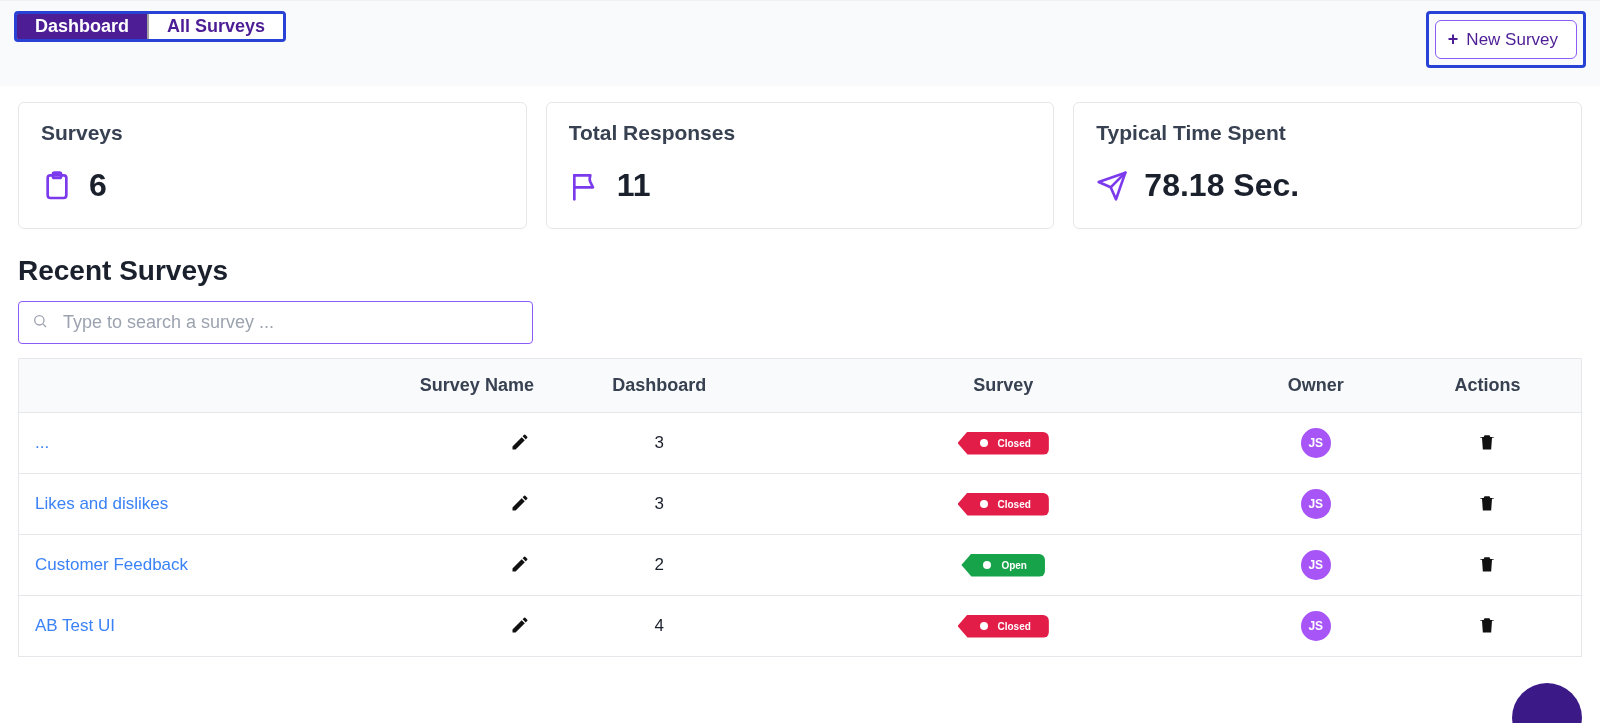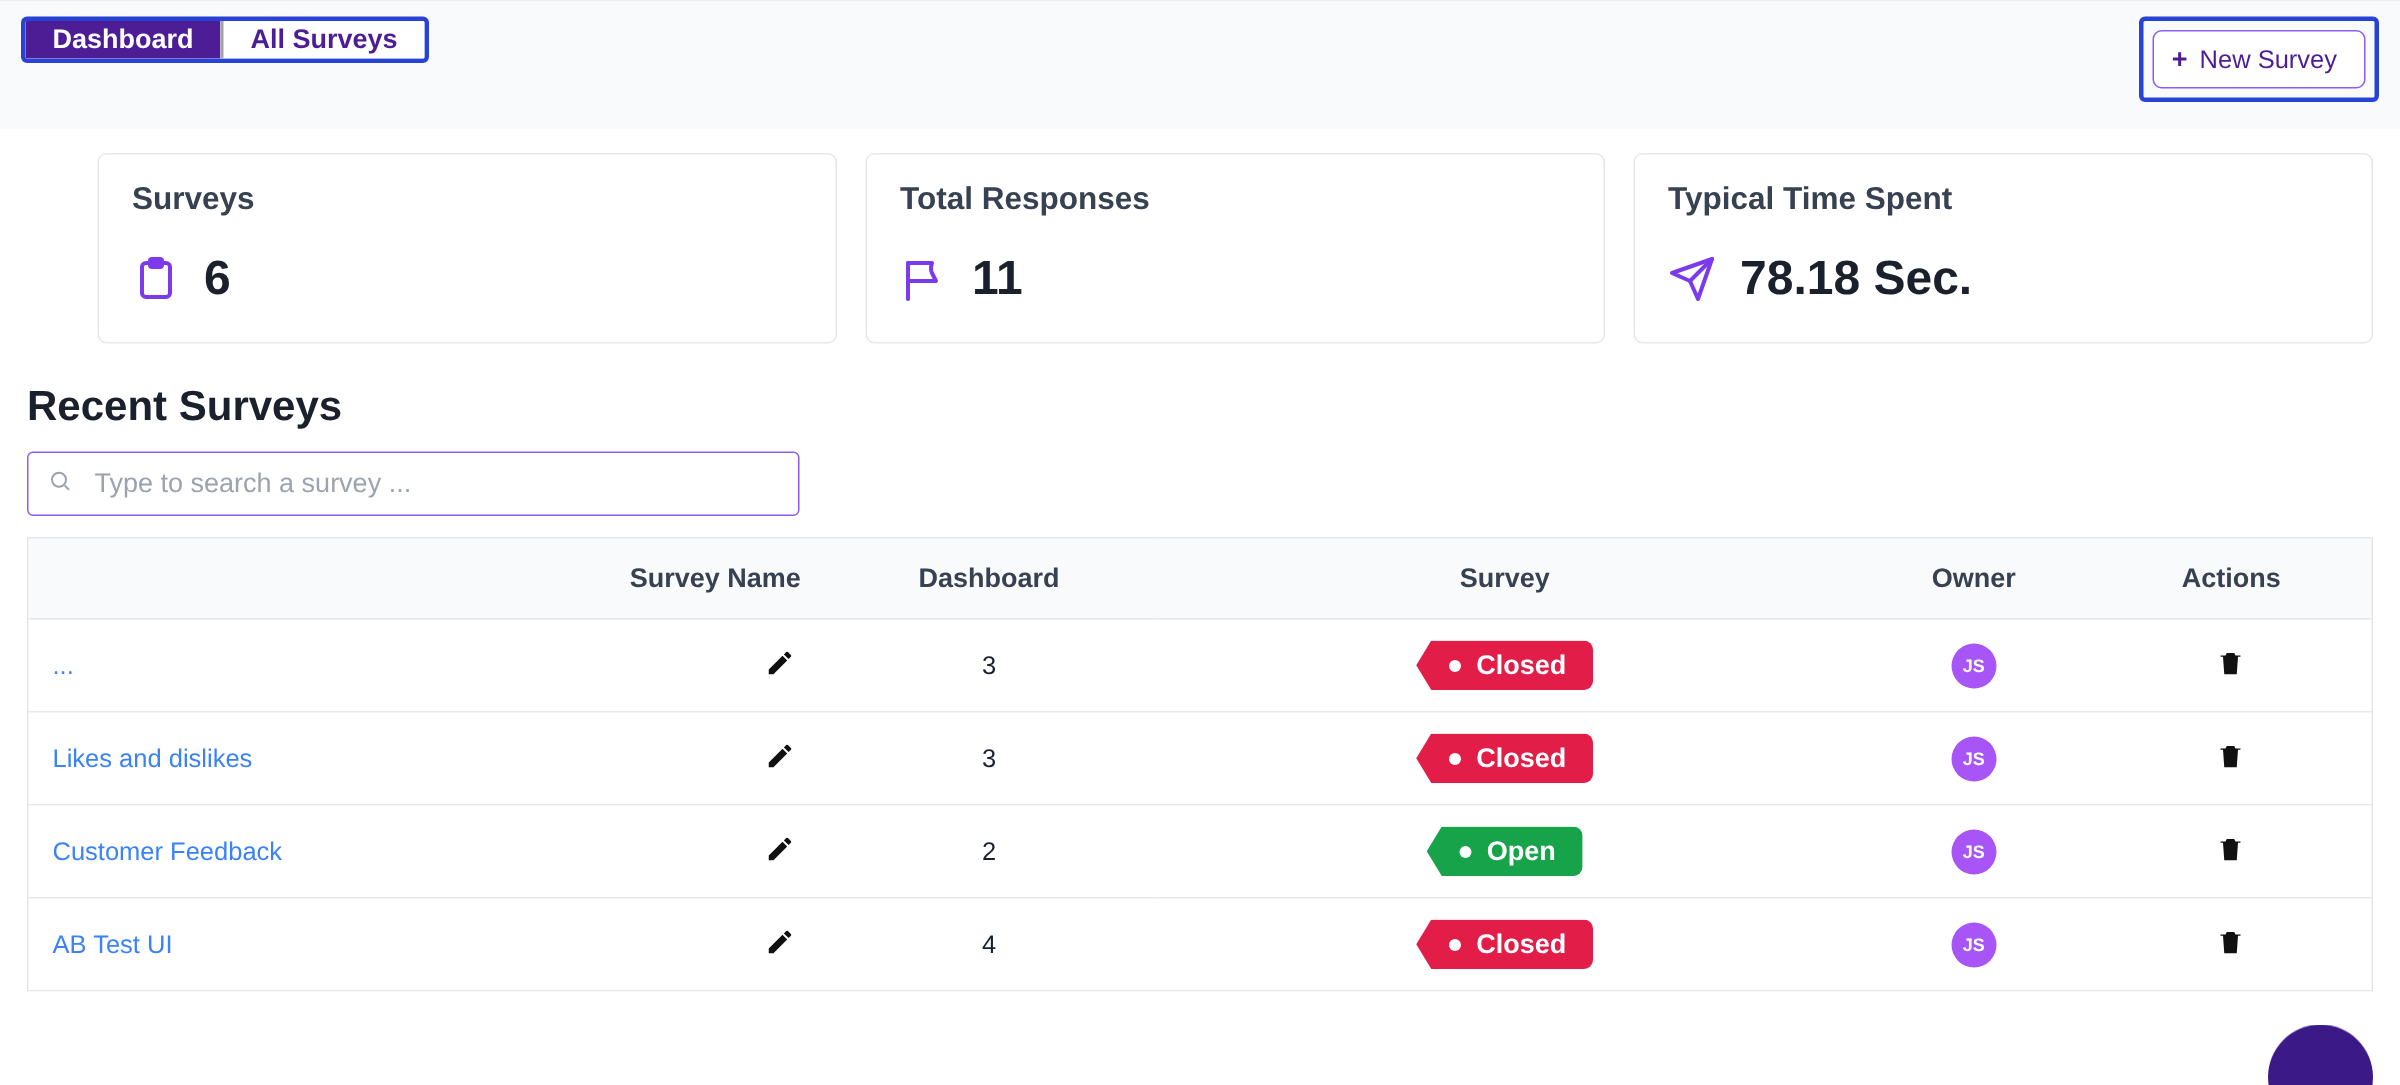--- a/index.html
+++ b/index.html
@@ -69,21 +69,20 @@
     color:var(--purple);
     font-size:17px;
     font-weight:500;
     cursor:pointer;
   }
   .plus-icon{font-weight:800;font-size:18px}
   .cards{
     display:flex;
     gap:19px;
     padding:16px 18px 0 18px;
-    margin-left:47px;
   }
   .card{
     flex:1;
     border:1px solid var(--border);
     border-radius:6px;
     padding:18px 22px 24px 22px;
     background:#fff;
   }
   .card-title{
     font-size:21px;
@@ -148,21 +147,21 @@
   td.center{text-align:center}
   .name-cell{display:flex;align-items:center;justify-content:space-between;gap:12px;min-height:32px}
   .survey-link{color:var(--blue-link);text-decoration:none}
   .edit-btn{background:none;border:none;cursor:pointer;padding:4px;color:#111}
   .status-tag{
     display:inline-flex;
     align-items:center;
     gap:10px;
     color:#fff;
     font-weight:700;
-    font-size:18px;
+    font-size:10px;
     padding:6px 18px 6px 22px;
     border-radius:4px 6px 6px 4px;
     position:relative;
     clip-path:polygon(10px 0,100% 0,100% 100%,10px 100%,0 50%);
   }
   .status-tag.closed{background:var(--red)}
   .status-tag.open{background:var(--green)}
   .status-tag .dot{
     width:8px;height:8px;border-radius:50%;background:#fff;display:inline-block;
   }

